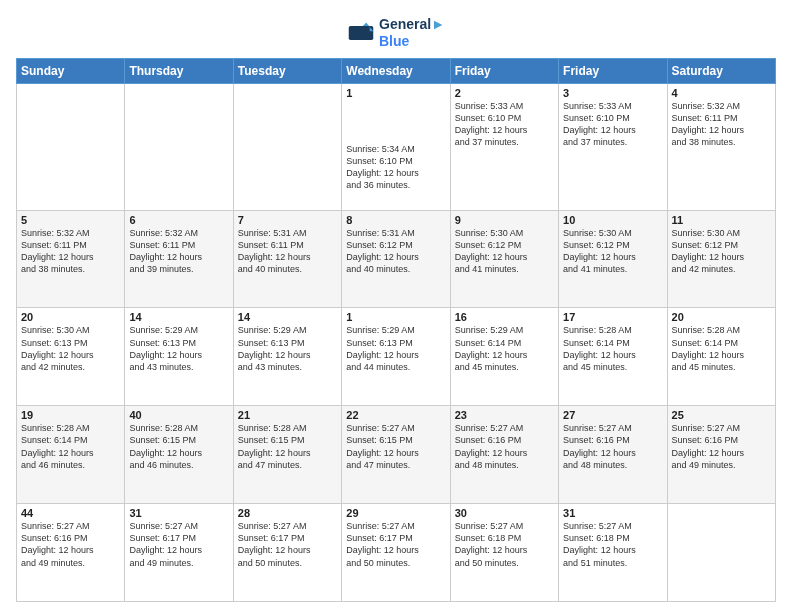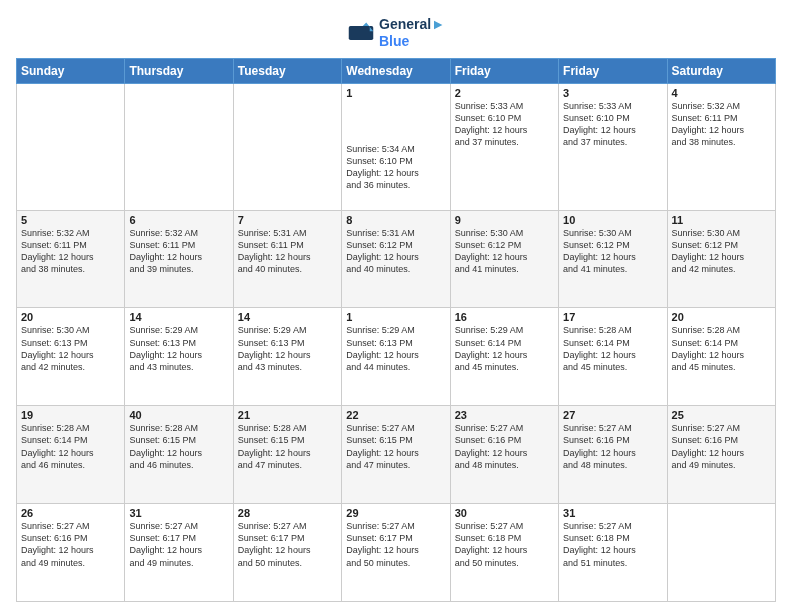--- a/index.html
+++ b/index.html
@@ -306,21 +306,21 @@
           <td>
             <span class="day-num">25</span>
             <div class="cell-text" style="white-space: pre-line;">Sunrise: 5:27 AM
 Sunset: 6:16 PM
 Daylight: 12 hours
 and 49 minutes.</div>
           </td>
         </tr>
         <tr>
           <td>
-            <span class="day-num">26</span>
+            <span class="day-num">44</span>
             <div class="cell-text" style="white-space: pre-line;">Sunrise: 5:27 AM
 Sunset: 6:16 PM
 Daylight: 12 hours
 and 49 minutes.</div>
           </td>
           <td>
             <span class="day-num">31</span>
             <div class="cell-text" style="white-space: pre-line;">Sunrise: 5:27 AM
 Sunset: 6:17 PM
 Daylight: 12 hours

